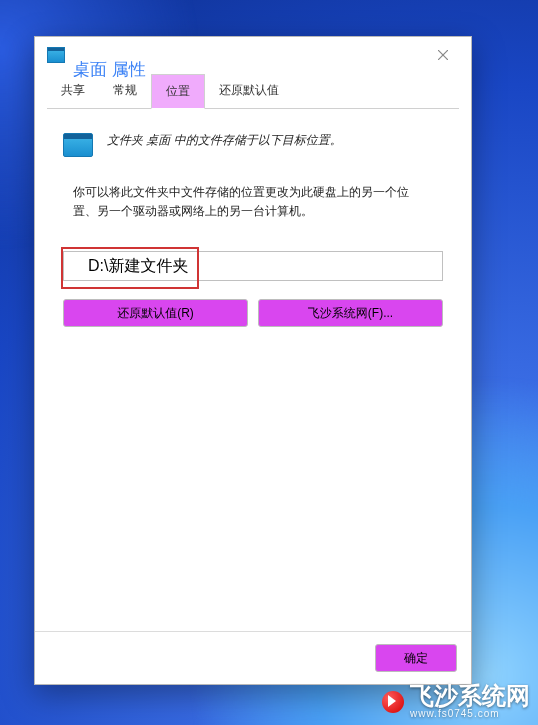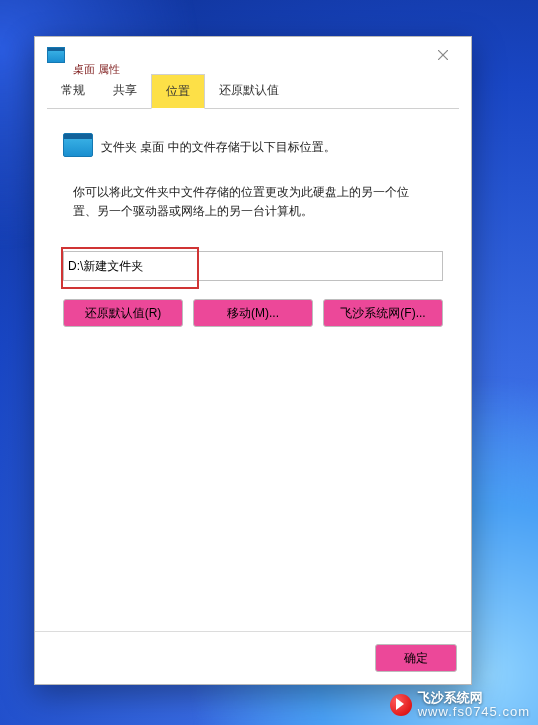--- a/index.html
+++ b/index.html
@@ -56,21 +56,21 @@
     border: 1px solid #1478b3;
     position: relative;
   }
   .titlebar .tb-icon::before {
     content: "";
     position: absolute;
     left: 0; right: 0; top: 0;
     height: 3px;
     background: #12629a;
   }
-  .titlebar .title-text { flex: 1; font-size: 11px; color: #7f1d1d; margin-top: 28px; }
+  .titlebar .title-text { flex: 1; font-size: 17px; color: #3b82f6; margin-top: 28px; }
   .titlebar .close {
     width: 40px;
     height: 28px;
     display: flex;
     align-items: center;
     justify-content: center;
     color: #888;
     font-size: 14px;
     border-radius: 4px;
   }
@@ -84,36 +84,37 @@
     padding: 8px 14px;
     font-size: 12px;
     color: #333;
     cursor: pointer;
     position: relative;
     top: 1px;
   }
   .tab.active {
     border: 1px solid #d0d0d0;
     border-bottom: 1px solid #fff;
-    background: #fde047;
+    background: #f0abfc;
   }
 
   .content {
     flex: 1;
     padding: 22px 28px 10px 28px;
     color: #222;
     font-size: 12px;
     line-height: 1.6;
   }
 
   .desc-row {
     display: flex;
-    align-items: flex-end;
-    gap: 8px;
+    align-items: flex-start;
+    gap: 14px;
     margin-bottom: 26px;
+    font-style: italic;
   }
   .folder-icon {
     width: 28px;
     height: 22px;
     background: linear-gradient(#3fb7e9, #1a8fd0);
     border: 1px solid #1478b3;
     border-radius: 2px;
     position: relative;
     flex-shrink: 0;
     margin-top: 2px;
@@ -135,22 +136,22 @@
     position: relative;
     height: 32px;
     margin-bottom: 16px;
   }
   .path-input-full {
     position: absolute;
     left: 0; right: 0; top: 0;
     height: 30px;
     border: 1px solid #c0c0c0;
     box-sizing: border-box;
-    padding: 0 4px;
-    font-size: 12px;
+    padding: 0 24px;
+    font-size: 16px;
     font-family: inherit;
     outline: none;
     background: #fff;
   }
   .highlight-box {
     position: absolute;
     left: -2px;
     top: -4px;
     width: 134px;
     height: 38px;
@@ -159,21 +160,21 @@
   }
 
   .btn-row {
     display: flex;
     gap: 10px;
   }
   .btn {
     flex: 1;
     height: 28px;
     border: 1px solid #bcbcbc;
-    background: #ec4899;
+    background: #d946ef;
     font-size: 12px;
     font-family: inherit;
     cursor: pointer;
     border-radius: 3px;
   }
 
   .footer {
     border-top: 1px solid #dcdcdc;
     padding: 12px 14px;
     display: flex;
@@ -202,22 +203,22 @@
   }
   .wm-logo::after {
     content: "";
     position: absolute;
     left: 6px; top: 4px;
     width: 0; height: 0;
     border-left: 8px solid #fff;
     border-top: 6px solid transparent;
     border-bottom: 6px solid transparent;
   }
-  .wm-text-main { font-size: 13px; line-height: 1; }
-  .wm-text-sub { font-size: 13px; font-weight: normal; letter-spacing: 1px; opacity: 0.9; }
+  .wm-text-main { font-size: 24px; line-height: 1; }
+  .wm-text-sub { font-size: 10px; font-weight: normal; letter-spacing: 1px; opacity: 0.9; }
 </style>
 </head>
 <body>
 
 <div class="bg-wrap">
   <div class="bg-blob blob1"></div>
   <div class="bg-blob blob2"></div>
 </div>
 
 <div class="dialog">
@@ -227,43 +228,42 @@
     <div class="title-text">桌面 属性</div>
     <div class="close">
       <svg width="10" height="10" viewBox="0 0 10 10">
         <line x1="0" y1="0" x2="10" y2="10" stroke="currentColor" stroke-width="1.2"></line>
         <line x1="10" y1="0" x2="0" y2="10" stroke="currentColor" stroke-width="1.2"></line>
       </svg>
     </div>
   </div>
 
   <div class="tabs">
+    <div class="tab">共享</div>
     <div class="tab">常规</div>
-    <div class="tab">共享</div>
     <div class="tab active">位置</div>
     <div class="tab">还原默认值</div>
   </div>
 
   <div class="content">
 
     <div class="desc-row">
       <div class="folder-icon"></div>
       <div>文件夹 桌面 中的文件存储于以下目标位置。</div>
     </div>
 
     <div class="help-text">你可以将此文件夹中文件存储的位置更改为此硬盘上的另一个位置、另一个驱动器或网络上的另一台计算机。</div>
 
     <div class="path-container">
       <input class="path-input-full" type="text" value="D:\新建文件夹" style="">
       <div class="highlight-box"></div>
     </div>
 
     <div class="btn-row">
       <button class="btn">还原默认值(R)</button>
-      <button class="btn">移动(M)...</button>
       <button class="btn">飞沙系统网(F)...</button>
     </div>
 
   </div>
 
   <div class="footer">
     <button class="btn">确定</button>
   </div>
 
 </div>

